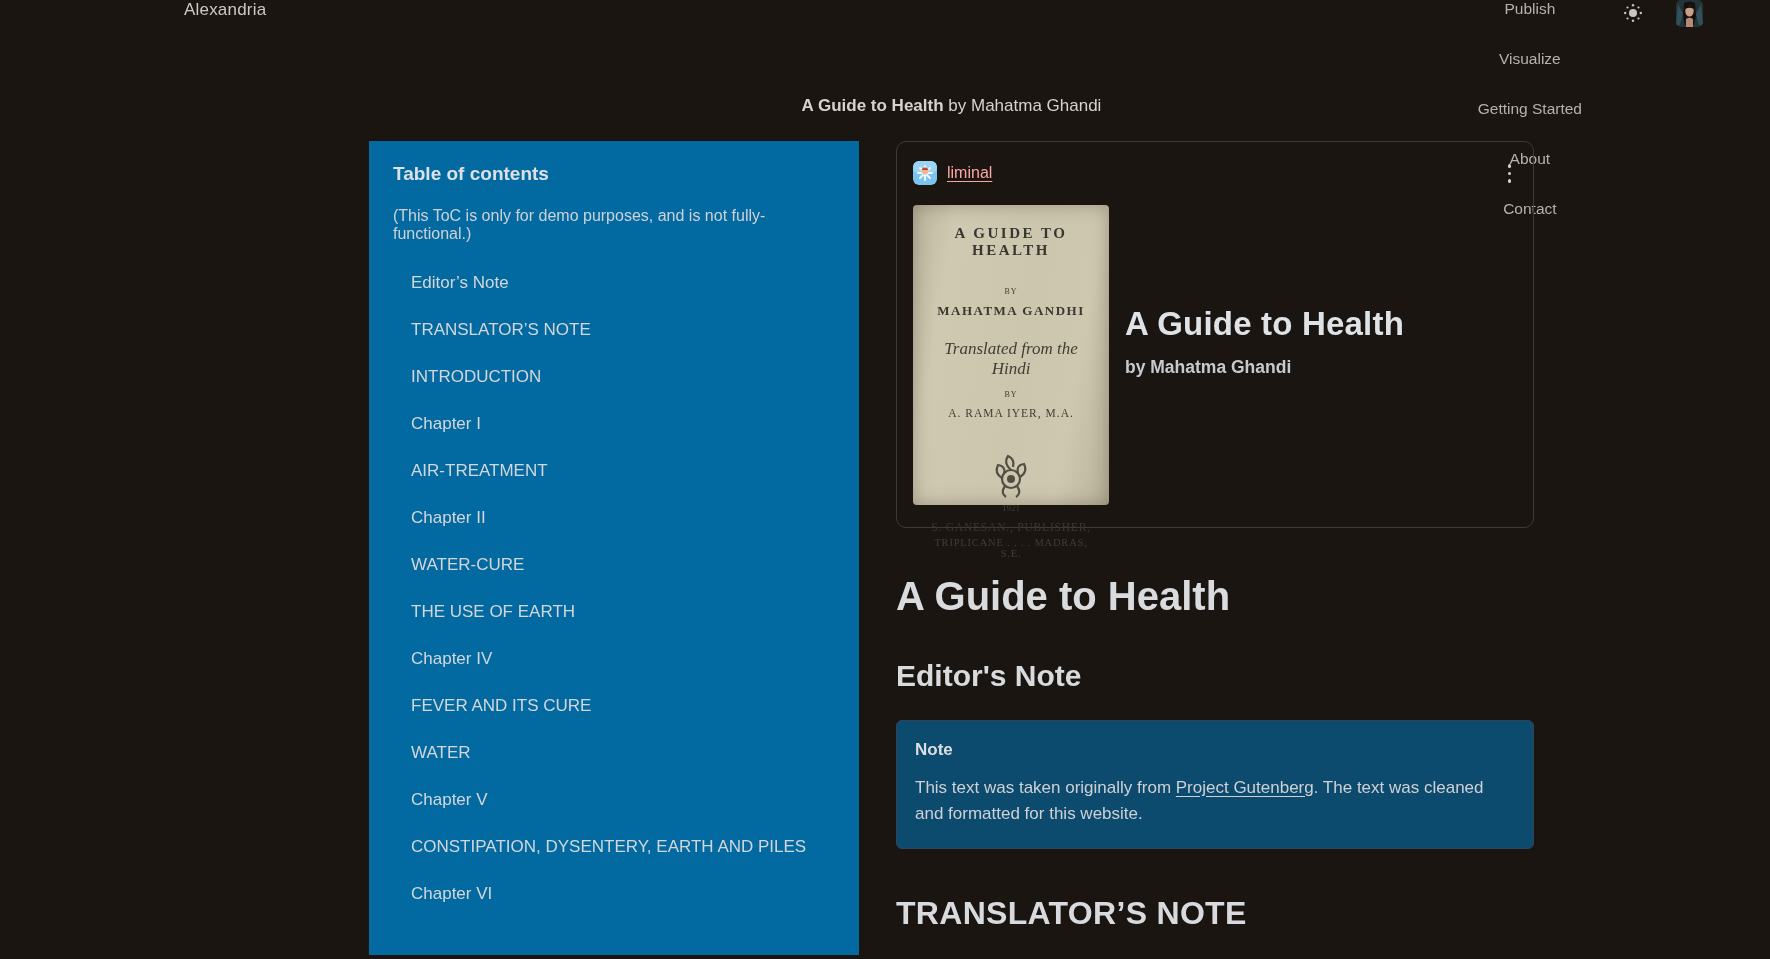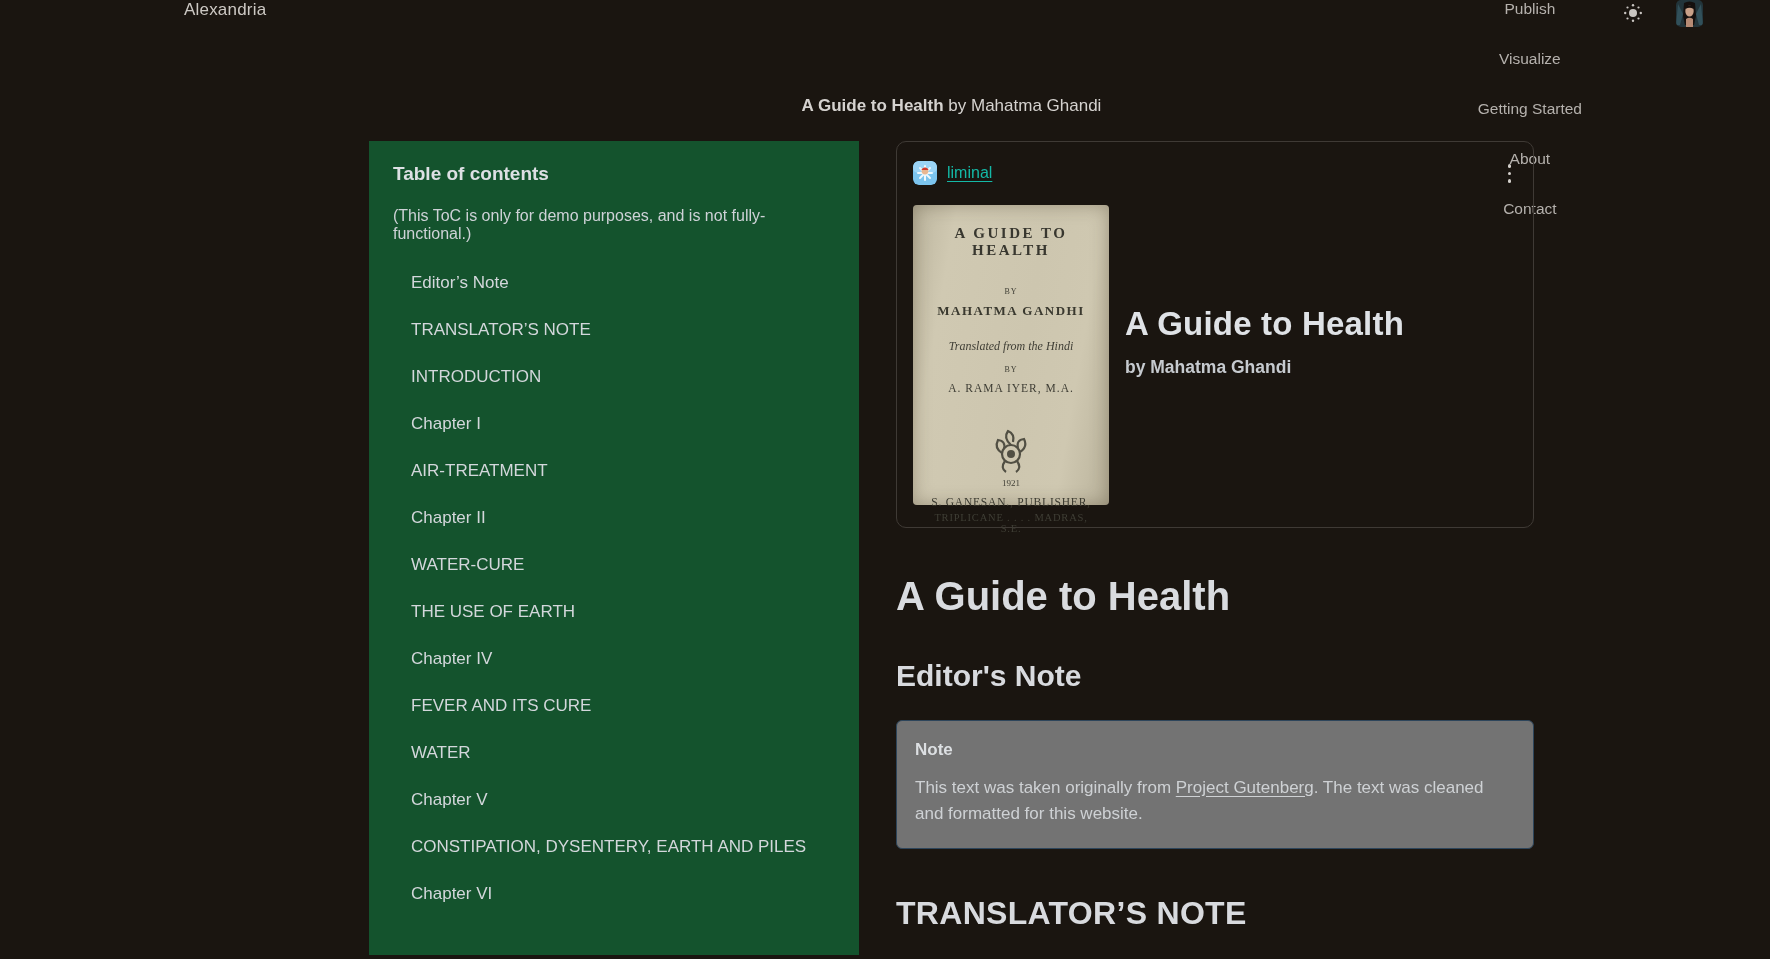--- a/index.html
+++ b/index.html
@@ -36,74 +36,74 @@
     font-size:17px; color:#d5d2cf;
   }
   .page-title b { font-weight:bold; }
   
   .layout {
     display:flex; gap:37px; align-items:flex-start;
     margin:25px 0 0 369px; width:1165px;
   }
   
   .toc {
-    width:490px; height:814px; background:#14532d; padding:22px 24px;
+    width:490px; height:814px; background:#0369a1; padding:22px 24px;
     color:#d2d6da; flex:0 0 auto;
   }
   .toc h2 { font-size:19px; font-weight:bold; color:#dde0e4; }
   .toc .toc-sub { font-size:16px; margin-top:22px; color:#ced2d7; }
   .toc ul { list-style:none; margin-top:30px; padding-left:18px; }
   .toc li {
     font-size:17px; margin-bottom:27px; cursor:pointer; color:#d3d7db;
   }
   
   .content { width:638px; flex:0 0 auto; }
   
   .card {
     border:1px solid #3f3a35; border-radius:10px; padding:18px 16px 22px 16px;
   }
   .card-head { display:flex; align-items:center; gap:10px; }
   .mini-avatar { width:24px; height:24px; border-radius:6px; overflow:hidden; flex:0 0 auto; }
   .card-user {
-    font-size:16px; color:#14b8a6; text-decoration:underline;
+    font-size:16px; color:#fca5a5; text-decoration:underline;
     text-underline-offset:3px; cursor:pointer;
   }
   .kebab {
     margin-left:auto; background:none; border:none; cursor:pointer;
     display:flex; flex-direction:column; gap:4px; padding:4px 6px;
   }
   .kebab .dot { width:3.5px; height:3.5px; border-radius:50%; background:#d4d0cc; }
   .card-body { display:flex; align-items:center; gap:16px; margin-top:18px; }
   
   .cover {
     width:196px; height:300px; flex:0 0 auto; border-radius:4px;
     background:linear-gradient(100deg,#bcb59e 0%,#d0c9b2 18%,#cdc6af 55%,#cfc8b1 78%,#b9b29b 100%);
     box-shadow:inset 0 0 18px rgba(60,50,30,.35);
     display:flex; flex-direction:column; align-items:center; text-align:center;
     font-family:"Liberation Serif","DejaVu Serif",serif; color:#3f3e35;
     padding:20px 10px 16px 10px;
   }
   .cover .c-title { font-size:15px; letter-spacing:2.5px; font-weight:bold; color:#38372f; }
   .cover .c-by1 { font-size:8px; letter-spacing:1px; margin-top:28px; }
   .cover .c-author { font-size:13px; letter-spacing:1.5px; margin-top:7px; font-weight:bold; color:#3a392f;}
-  .cover .c-trans { font-size:12px; font-style:italic; margin-top:20px; }
+  .cover .c-trans { font-size:17px; font-style:italic; margin-top:20px; }
   .cover .c-by2 { font-size:8px; letter-spacing:1px; margin-top:11px; }
   .cover .c-translator { font-size:11.5px; letter-spacing:1px; margin-top:8px; }
   .cover .c-ornament { margin-top:34px; opacity:.85; }
   .cover .c-year { font-size:9px; margin-top:auto; }
   .cover .c-pub { font-size:11.5px; letter-spacing:.8px; margin-top:8px; font-weight:normal; color:#3a392f;}
   .cover .c-addr { font-size:10.5px; letter-spacing:.8px; margin-top:4px; }
   .card-titleblock { padding-bottom:26px; }
   .card-booktitle { font-size:33px; font-weight:bold; color:#dfe2e6; letter-spacing:.2px; }
   .card-byline { font-size:17.5px; font-weight:bold; color:#c6cacf; margin-top:14px; }
   
   .article-title { font-size:40px; font-weight:bold; color:#d9dbdf; margin-top:46px; }
   .h-editor { font-size:30px; font-weight:bold; color:#d8dade; margin-top:40px; }
   .note-box {
-    margin-top:27px; background:#737373; border:1px solid #2d455b; border-radius:6px;
+    margin-top:27px; background:#0c4a6e; border:1px solid #2d455b; border-radius:6px;
     padding:19px 18px 21px 18px;
   }
   .note-box .note-label { font-size:17px; font-weight:bold; color:#dcdfe2; }
   .note-box p { font-size:17px; line-height:1.55; margin-top:15px; color:#ced1d4; }
   .note-box a { color:#ced1d4; text-decoration:underline; text-underline-offset:3px; cursor:pointer; }
   .h-translator { font-size:32px; font-weight:bold; color:#d8dade; margin-top:46px; letter-spacing:.3px; }
   .article-p { font-size:17px; line-height:1.55; margin-top:25px; color:#ccced1; }
 </style>
 </head>
 <body>

